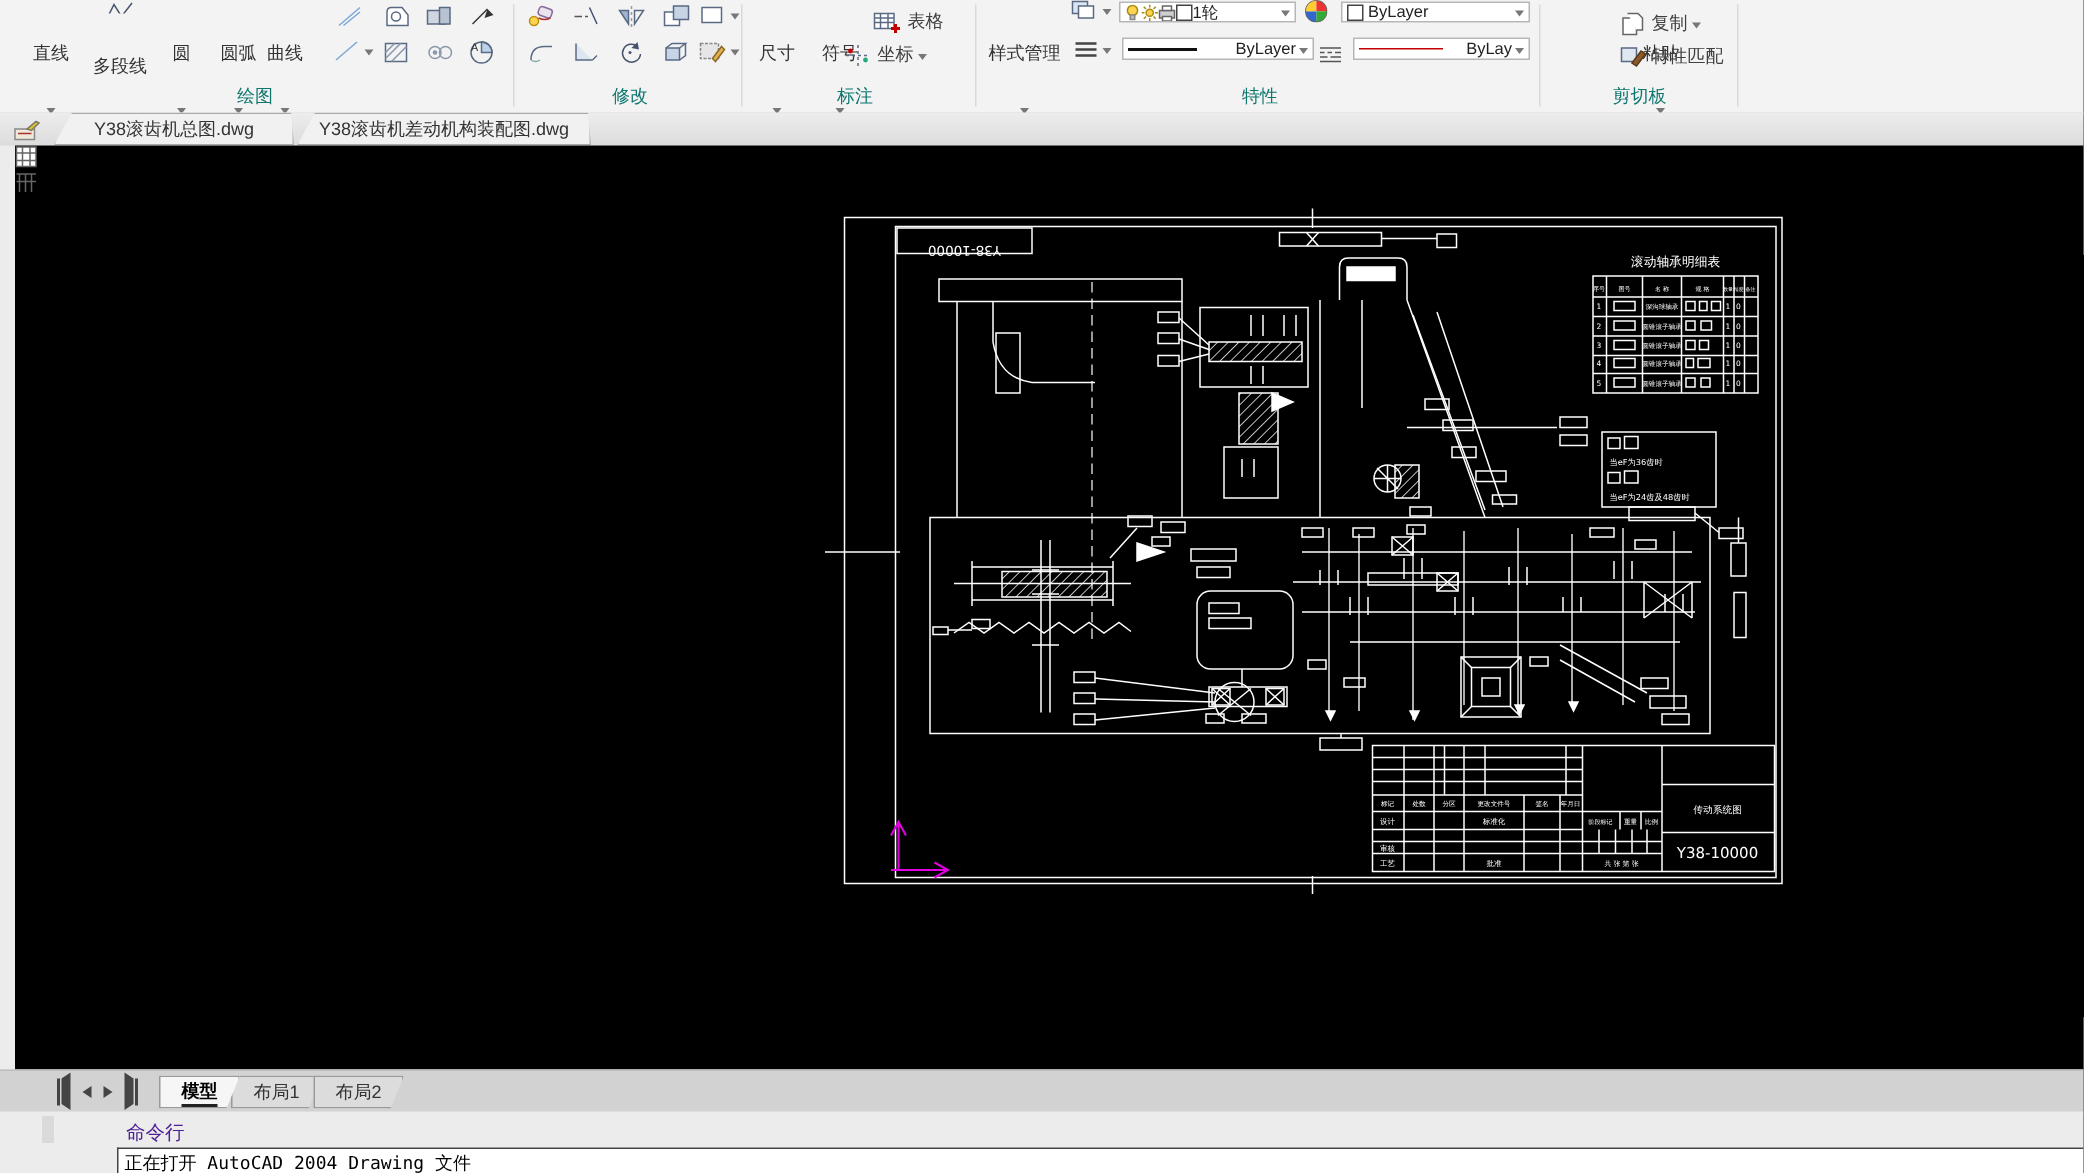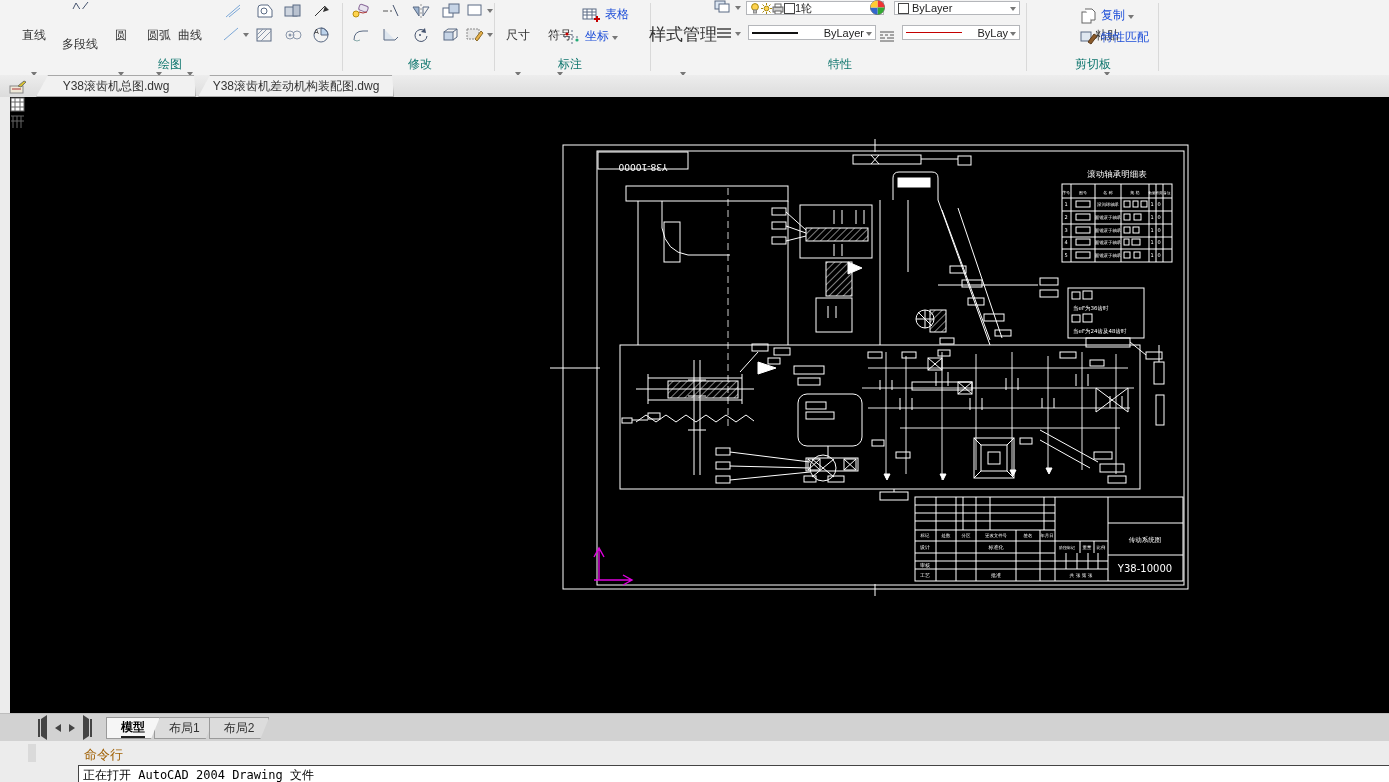--- a/index.html
+++ b/index.html
@@ -7,21 +7,21 @@
   .abs{position:absolute;}
   
   #ribbon{left:0;top:0;width:1389px;height:75px;background:#f3f3f3;border-bottom:1px solid #cfcfcf;}
   .sep{top:3px;width:1px;height:68px;background:#d9d9d9;}
   .panel-label{top:56px;height:16px;font-size:12px;color:#0f766e;text-align:center;}
   .bigbtn{top:0;height:52px;display:flex;flex-direction:column;align-items:center;cursor:default;gap:27px;}
   .bigicon{height:15px;overflow:hidden;}
   .biglabel{font-size:12px;color:#333;line-height:16px;white-space:nowrap;}
   .dd-tri{width:0;height:0;border-left:3px solid transparent;border-right:3px solid transparent;border-top:4px solid #777;margin-top:2px;}
   .smicon{width:22px;height:18px;display:flex;align-items:center;justify-content:center;}
-  .combo{display:flex;align-items:center;gap:3px;font-size:12px;color:#1d4ed8;}
+  .combo{display:flex;align-items:center;gap:3px;font-size:12px;color:#404040;}
   .dd{background:#fff;border:1px solid #b4b6ba;display:flex;align-items:center;font-size:11px;color:#222;padding:0 3px;box-sizing:border-box;}
   .dd .grow{flex:1;}
   .swatch{width:9px;height:9px;background:#fff;border:1px solid #444;}
   .lw-line{width:46px;height:2px;background:#111;}
   .lt-line{width:56px;height:1px;background:#c40000;}
   
   #tabbar{left:0;top:75px;width:1389px;height:22px;background:linear-gradient(#ededed,#dcdcdc);}
   .doctab{top:0;height:22px;display:flex;align-items:center;justify-content:center;font-size:12px;color:#333;background:#f1f1f1;border:1px solid #a8a8a8;box-sizing:border-box;clip-path:polygon(12px 0,calc(100% - 2px) 0,100% 100%,0 100%);}
   .doctab.active{background:#fff;font-weight:bold;color:#111;z-index:2;}
   .closex{margin-left:8px;color:#555;font-weight:normal;font-size:13px;}
@@ -31,21 +31,21 @@
   #layoutbar{left:0;top:713px;width:1389px;height:28px;background:#d2d2d2;border-top:1px solid #bdbdbd;display:flex;align-items:center;}
   .navgrp{display:flex;align-items:center;gap:8px;margin-left:38px;margin-right:14px;}
   .tri-l{width:0;height:0;border-top:4px solid transparent;border-bottom:4px solid transparent;border-right:6px solid #444;}
   .tri-r{width:0;height:0;border-top:4px solid transparent;border-bottom:4px solid transparent;border-left:6px solid #444;}
   .bar-l{border-left:2px solid #444;padding-left:1px;}
   .bar-r{border-right:2px solid #444;padding-right:1px;}
   .laytab{height:22px;padding:0 14px;display:flex;align-items:center;font-size:12px;color:#333;background:#dcdcdc;border:1px solid #9a9a9a;box-sizing:border-box;clip-path:polygon(0 0,100% 0,calc(100% - 9px) 100%,0 100%);margin-right:-6px;}
   .laytab.active{background:#f6f6f6;font-weight:bold;color:#000;z-index:2;}
   .laytab.active span{border-bottom:2px solid #222;}
   
-  #cmdtitle{left:0;top:741px;width:1389px;height:24px;background:#ececec;font-size:13px;color:#a16207;}
+  #cmdtitle{left:0;top:741px;width:1389px;height:24px;background:#ececec;font-size:13px;color:#4c1d95;}
   #cmdtitle span{position:absolute;left:84px;top:5px;}
   #cmdstrip{left:28px;top:744px;width:8px;height:18px;background:#dadada;}
   #cmdline{left:78px;top:765px;width:1311px;height:17px;background:#fff;border-top:1px solid #444;border-left:1px solid #444;font-family:"DejaVu Sans Mono","Liberation Mono",monospace;font-size:12px;color:#000;box-sizing:border-box;padding:1px 0 0 4px;white-space:nowrap;}
   
   #minibar{left:5px;top:80px;width:26px;height:52px;display:flex;flex-direction:column;gap:2px;align-items:center;z-index:3;}
   svg text{font-family:"DejaVu Sans","Liberation Sans",sans-serif;}
 </style>
 </head>
 <body>
 
@@ -244,38 +244,38 @@
     <div class="dd-tri"></div>
   </div>
   <div class="panel-label abs" style="left:500px;width:140px">标注</div>
   <div class="sep abs" style="left:650px"></div>
 
   <div class="bigbtn abs" style="left:656px;width:54px">
     <div class="bigicon"><svg width="24" height="15" viewBox="0 0 24 15">
           <rect x="2" y="0" width="18" height="14" fill="#fff" stroke="#5a6a84"></rect>
           <path d="M5 3 h12 M5 6 h12 M5 9 h8" stroke="#8aa"></path>
         </svg></div>
-    <div class="biglabel" style="font-size:17px">样式管理</div>
+    <div class="biglabel" style="font-size:12px">样式管理</div>
     <div class="dd-tri"></div>
   </div>
   <div class="combo abs" style="left:714px;top:0px">
       <svg width="18" height="13">
         <rect x="1" y="1" width="10" height="8" fill="#dce6f2" stroke="#5a6a84"></rect>
         <rect x="5" y="4" width="10" height="8" fill="#fff" stroke="#5a6a84"></rect>
       </svg>
       <div class="dd-tri"></div>
     </div>
   <div class="combo abs" style="left:716px;top:27px">
       <svg width="16" height="12">
         <path d="M1 2 h14 M1 6 h14 M1 10 h14" stroke="#444" stroke-width="1.6"></path>
       </svg>
       <div class="dd-tri"></div>
     </div>
 
-  <div class="dd abs" style="left:746px;top:1px;width:138px;height:14px">
+  <div class="dd abs" style="left:746px;top:1px;width:118px;height:14px">
     <svg width="11" height="11">
         <circle cx="5" cy="4" r="3.4" fill="#ffd34d" stroke="#a98a10"></circle>
         <rect x="3.5" y="7" width="3" height="3" fill="#bbb" stroke="#888"></rect>
       </svg>
     <svg width="11" height="11">
         <circle cx="5.5" cy="5.5" r="2.4" fill="#ffd34d" stroke="#a98a10"></circle>
         <path d="M5.5 0 V2 M5.5 9 V11 M0 5.5 H2 M9 5.5 H11 M1.5 1.5 L3 3 M8 8 L9.5 9.5 M9.5 1.5 L8 3 M3 8 L1.5 9.5" stroke="#a98a10"></path>
       </svg>
     <svg width="12" height="11">
         <rect x="1" y="4" width="10" height="5" fill="#cfcfcf" stroke="#666"></rect>

